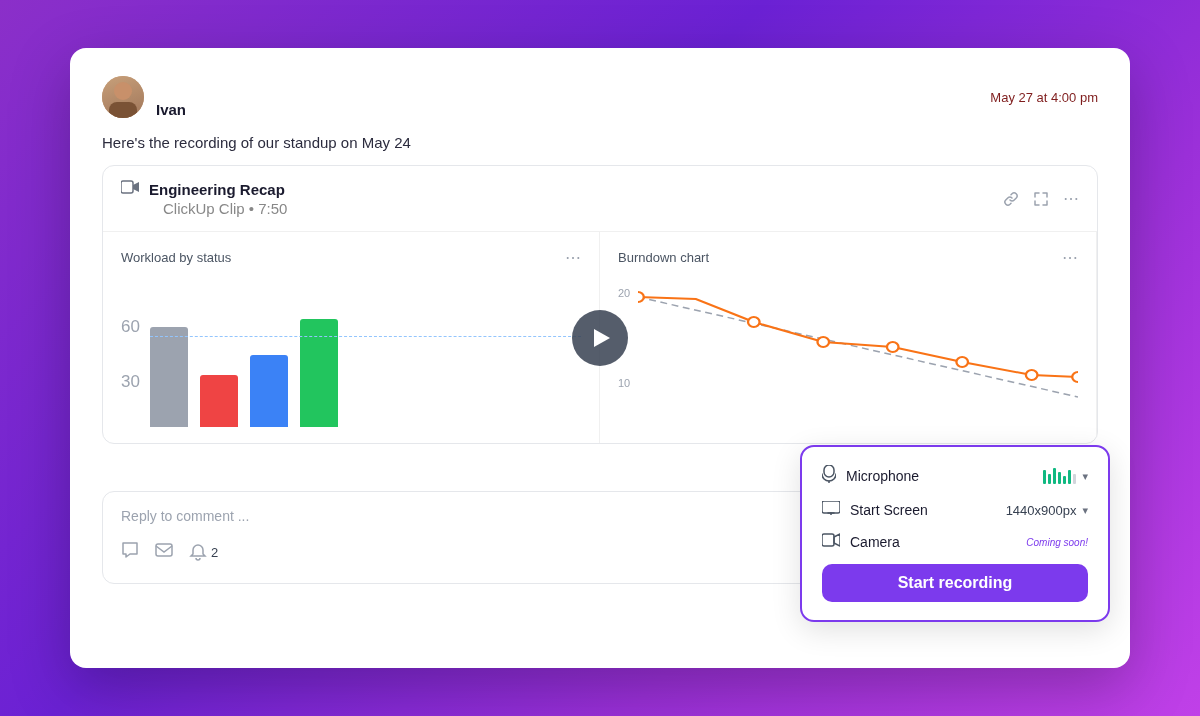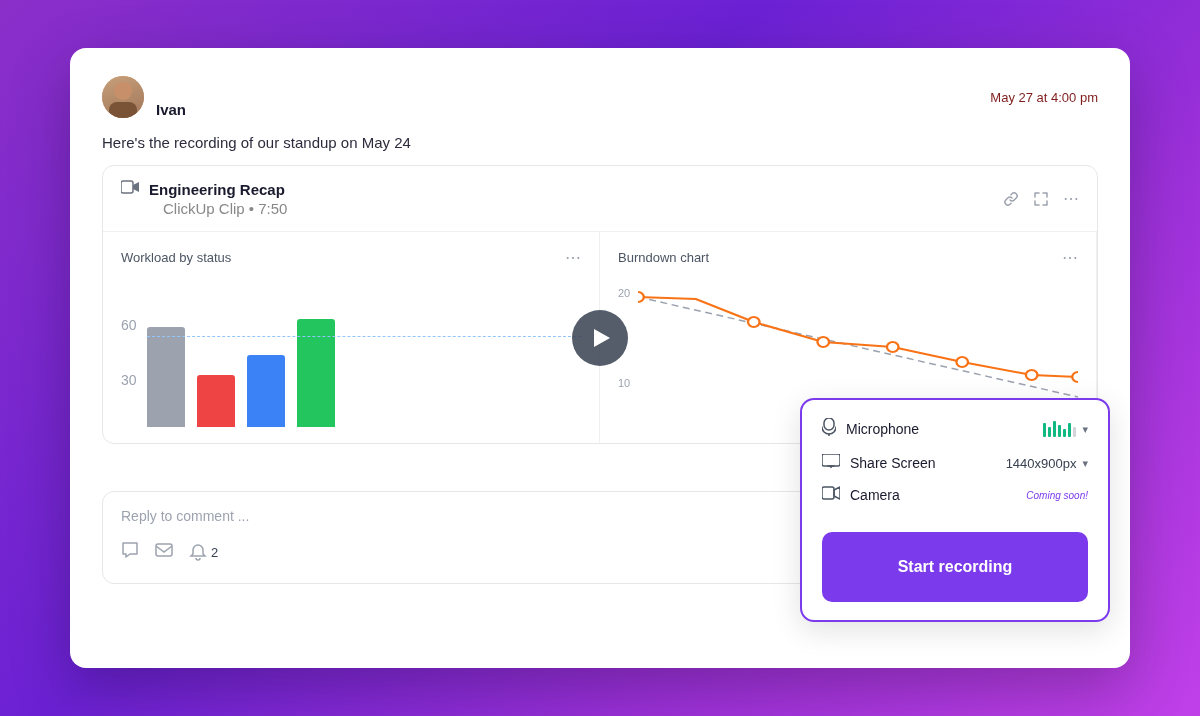--- a/index.html
+++ b/index.html
@@ -155,21 +155,21 @@
       font-size: 13px;
       font-weight: 500;
       color: #4b5563;
     }
     .chart-dots-btn {
       color: #9ca3af;
       font-size: 16px;
       cursor: pointer;
     }
     .bar-label {
-      font-size: 14px;
+      font-size: 17px;
       color: #9ca3af;
       text-align: right;
     }
     .bars-area {
       display: flex;
       align-items: flex-end;
       gap: 12px;
       flex: 1;
       height: 130px;
       position: relative;
@@ -223,21 +223,21 @@
       box-shadow: 0 8px 30px rgba(0,0,0,0.12);
       z-index: 20;
     }
     .popup-row {
       display: flex;
       align-items: center;
       justify-content: space-between;
       margin-bottom: 14px;
     }
     .popup-row:last-of-type {
-      margin-bottom: 28px;
+      margin-bottom: 13px;
       justify-content: space-between;
     }
     .popup-left {
       display: flex;
       align-items: center;
       gap: 10px;
       font-size: 14px;
       color: #1a1a2e;
       font-weight: 500;
     }
@@ -271,21 +271,21 @@
     .chevron-down {
       font-size: 11px;
       color: #6b7280;
     }
     .start-recording-btn {
       width: 100%;
       background: #7c3aed;
       color: white;
       border: none;
       border-radius: 10px;
-      padding: 26px;
+      padding: 10px;
       font-size: 16px;
       font-weight: 600;
       cursor: pointer;
       text-align: center;
     }
 
     
     .reply-section {
       display: flex;
       align-items: center;
@@ -533,21 +533,21 @@
     
     <div class="popup-row">
       <div class="popup-left">
         <span class="popup-icon">
           <svg width="18" height="14" viewBox="0 0 18 14" fill="none">
             <rect x="0" y="0" width="18" height="12" rx="2" stroke="#4b5563" stroke-width="1.5" fill="none"></rect>
             <line x1="6" y1="12" x2="12" y2="12" stroke="#4b5563" stroke-width="1.5" stroke-linecap="round"></line>
             <line x1="9" y1="12" x2="9" y2="14" stroke="#4b5563" stroke-width="1.5" stroke-linecap="round"></line>
           </svg>
         </span>
-        <span>Share Screen</span>
+        <span>Start Screen</span>
       </div>
       <div class="popup-right">
         <span>1440x900px</span>
         <span class="chevron-down">▾</span>
       </div>
     </div>
 
     
     <div class="popup-row">
       <div class="popup-left">

